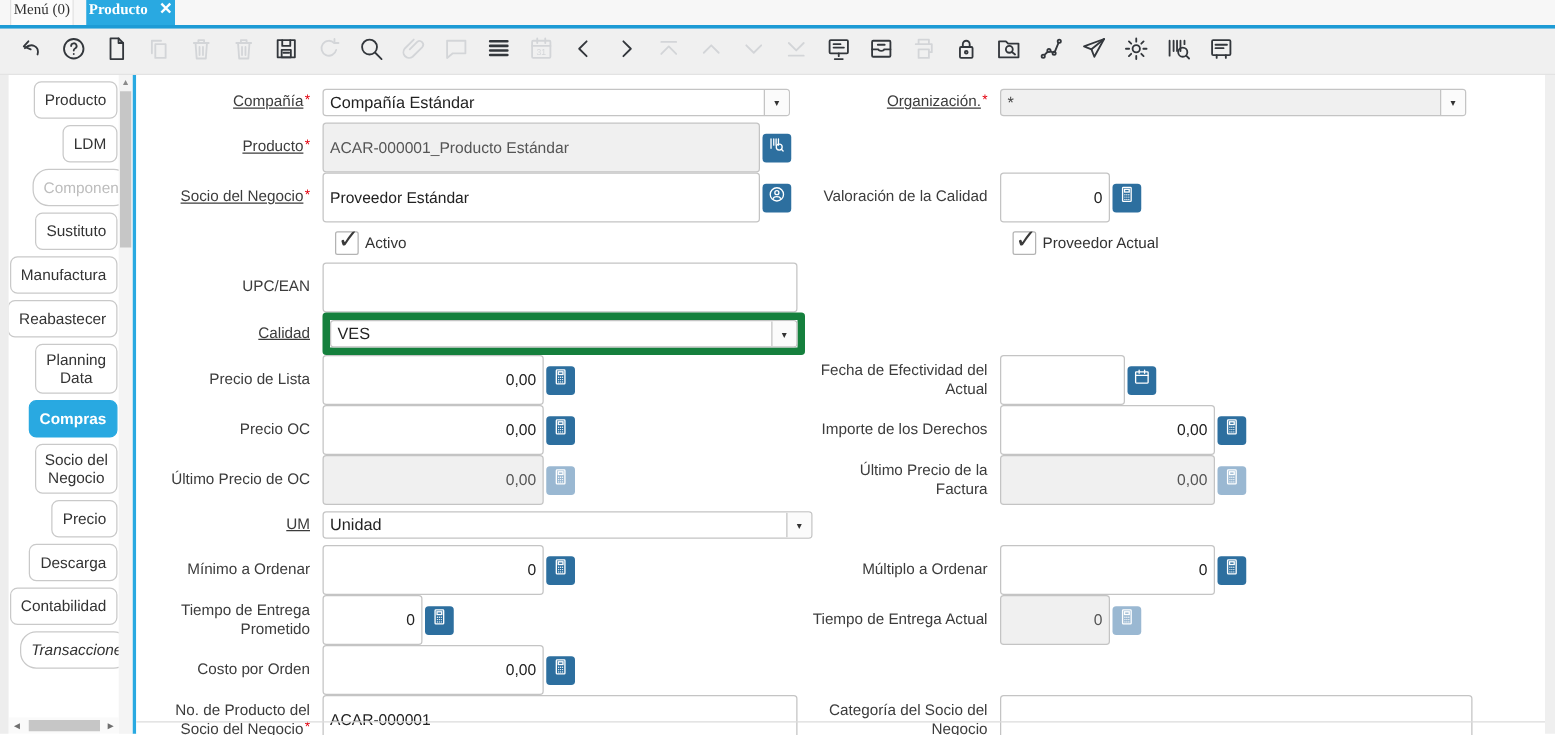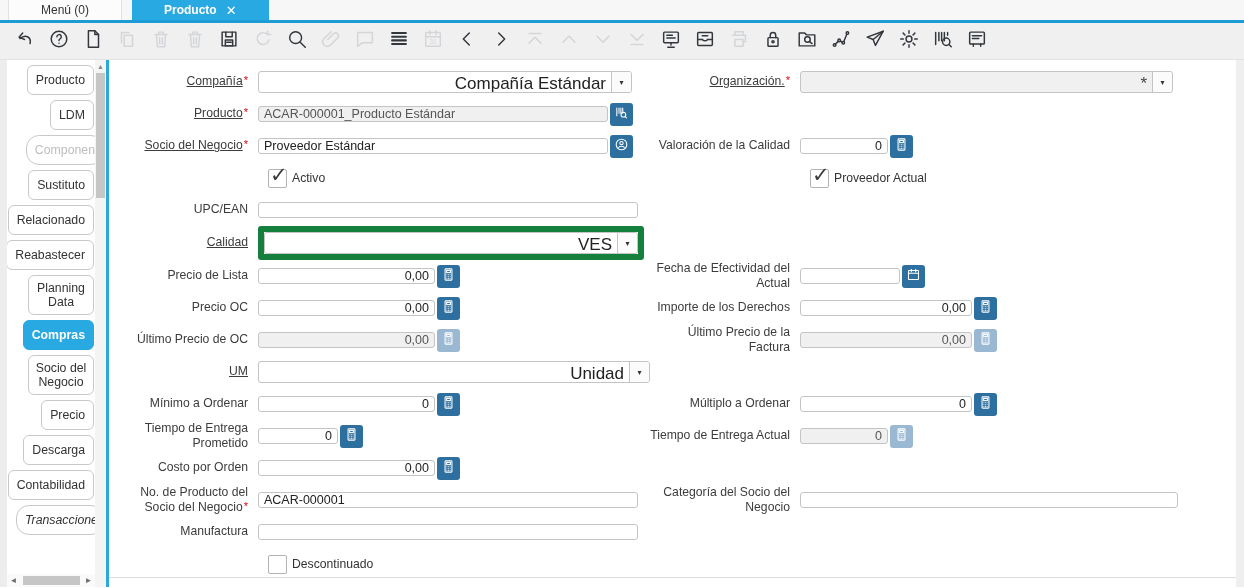--- a/index.html
+++ b/index.html
@@ -2,21 +2,21 @@
 <html><head>
 <meta charset="utf-8">
 <style>
   * { box-sizing: border-box; }
   html,body { margin:0; padding:0; width:1244px; height:588px; overflow:hidden;
     font-family:"Liberation Sans","DejaVu Sans",sans-serif; background:#fff; }
 
   
   .tabbar { height:23px; background:#f7f7f7; display:flex; align-items:stretch;
     border-bottom:3px solid #1d9bd5; }
-  .tab { display:flex; align-items:center; padding:0 32px; font-size:12px; color:#333; cursor:default; }
+  .tab { display:flex; align-items:flex-start; padding:0 2px; font-size:12px; color:#333; cursor:default;font-family:Liberation Serif, serif; }
   .tab.menu { background:#fcfcfc; border-left:1px solid #e2e2e2; border-right:1px solid #e2e2e2; margin-left:8px; }
   .tab.active { background:#29a9e1; color:#fff; font-weight:bold; margin-left:10px; gap:9px; }
   .tab .close { font-weight:bold; font-size:13px; line-height:1; }
 
   
   .toolbar { height:37px; background:#f0f0f0; display:flex; align-items:center;
     padding-left:13px; gap:10px; border-bottom:1px solid #e3e3e3; }
   .tbtn { width:24px; height:24px; display:flex; align-items:center; justify-content:center; color:#33373c; flex:none; }
   .tbtn.disabled { color:#d3d5d8; }
   .tbtn svg { width:22px; height:22px; fill:none; stroke:currentColor; stroke-width:1.6;
@@ -51,27 +51,27 @@
   .content-bottom-line { position:absolute; left:0; right:0; bottom:9px; height:1px; background:#dcdcdc; }
   .rstrip { width:8px; background:#efefef; flex:none; }
 
   
   .frow { display:grid; grid-template-columns:149px 392px 150px auto; align-items:center; min-height:32px; }
   .lc { text-align:right; padding-right:10px; font-size:12.2px; color:#3c3c3c; line-height:1.25; }
   .lc .u { text-decoration:underline; }
   .req { color:#e3000e; font-size:11px; vertical-align:top; margin-left:1px; }
   .fc { display:flex; align-items:center; }
 
-  .ctl { height:16px; border:1px solid #c4c4c4; border-radius:3px; background:#fff;
+  .ctl { height:40px; border:1px solid #c4c4c4; border-radius:3px; background:#fff;
     font-family:"Liberation Sans","DejaVu Sans",sans-serif; font-size:12.5px; padding:0 5px; color:#222; outline:none; }
   .num { text-align:right; }
   .ro { background:#f0f0f0; color:#555; }
 
   .combo { display:flex; height:22px; border:1px solid #c4c4c4; border-radius:3px; background:#fff; overflow:hidden; }
-  .combo .val { flex:1; padding:2px 5px; font-size:17px; color:#222; white-space:nowrap;text-align:right; }
+  .combo .val { flex:1; padding:2px 5px; font-size:13px; color:#222; white-space:nowrap; }
   .combo .arrow { width:20px; border-left:1px solid #c4c4c4; background:#fbfbfb; flex:none;
     display:flex; align-items:center; justify-content:center; font-size:8px; color:#333; }
   .combo.ro2 { background:#f0f0f0; }
   .combo.ro2 .val { color:#444; }
 
   .fbtn { width:23px; height:23px; margin-left:2px; border-radius:3px; background:#2d6f9f;
     display:flex; align-items:center; justify-content:center; flex:none; cursor:pointer; }
   .fbtn.dis { background:#9ab8d2; cursor:default; }
   .fbtn svg { width:15px; height:15px; fill:none; stroke:#fff; stroke-width:1.7; stroke-linecap:round; }
 
@@ -297,21 +297,21 @@
         <div class="side-tab">
           <span>LDM</span>
         </div>
         <div class="side-tab disabled cut">
           <span>Componen</span>
         </div>
         <div class="side-tab">
           <span>Sustituto</span>
         </div>
         <div class="side-tab">
-          <span>Relacionado</span>
+          <span>Manufactura</span>
         </div>
         <div class="side-tab">
           <span>Reabastecer</span>
         </div>
         <div class="side-tab two">
           <span>Planning Data</span>
         </div>
         <div class="side-tab selected">
           <span>Compras</span>
         </div>

